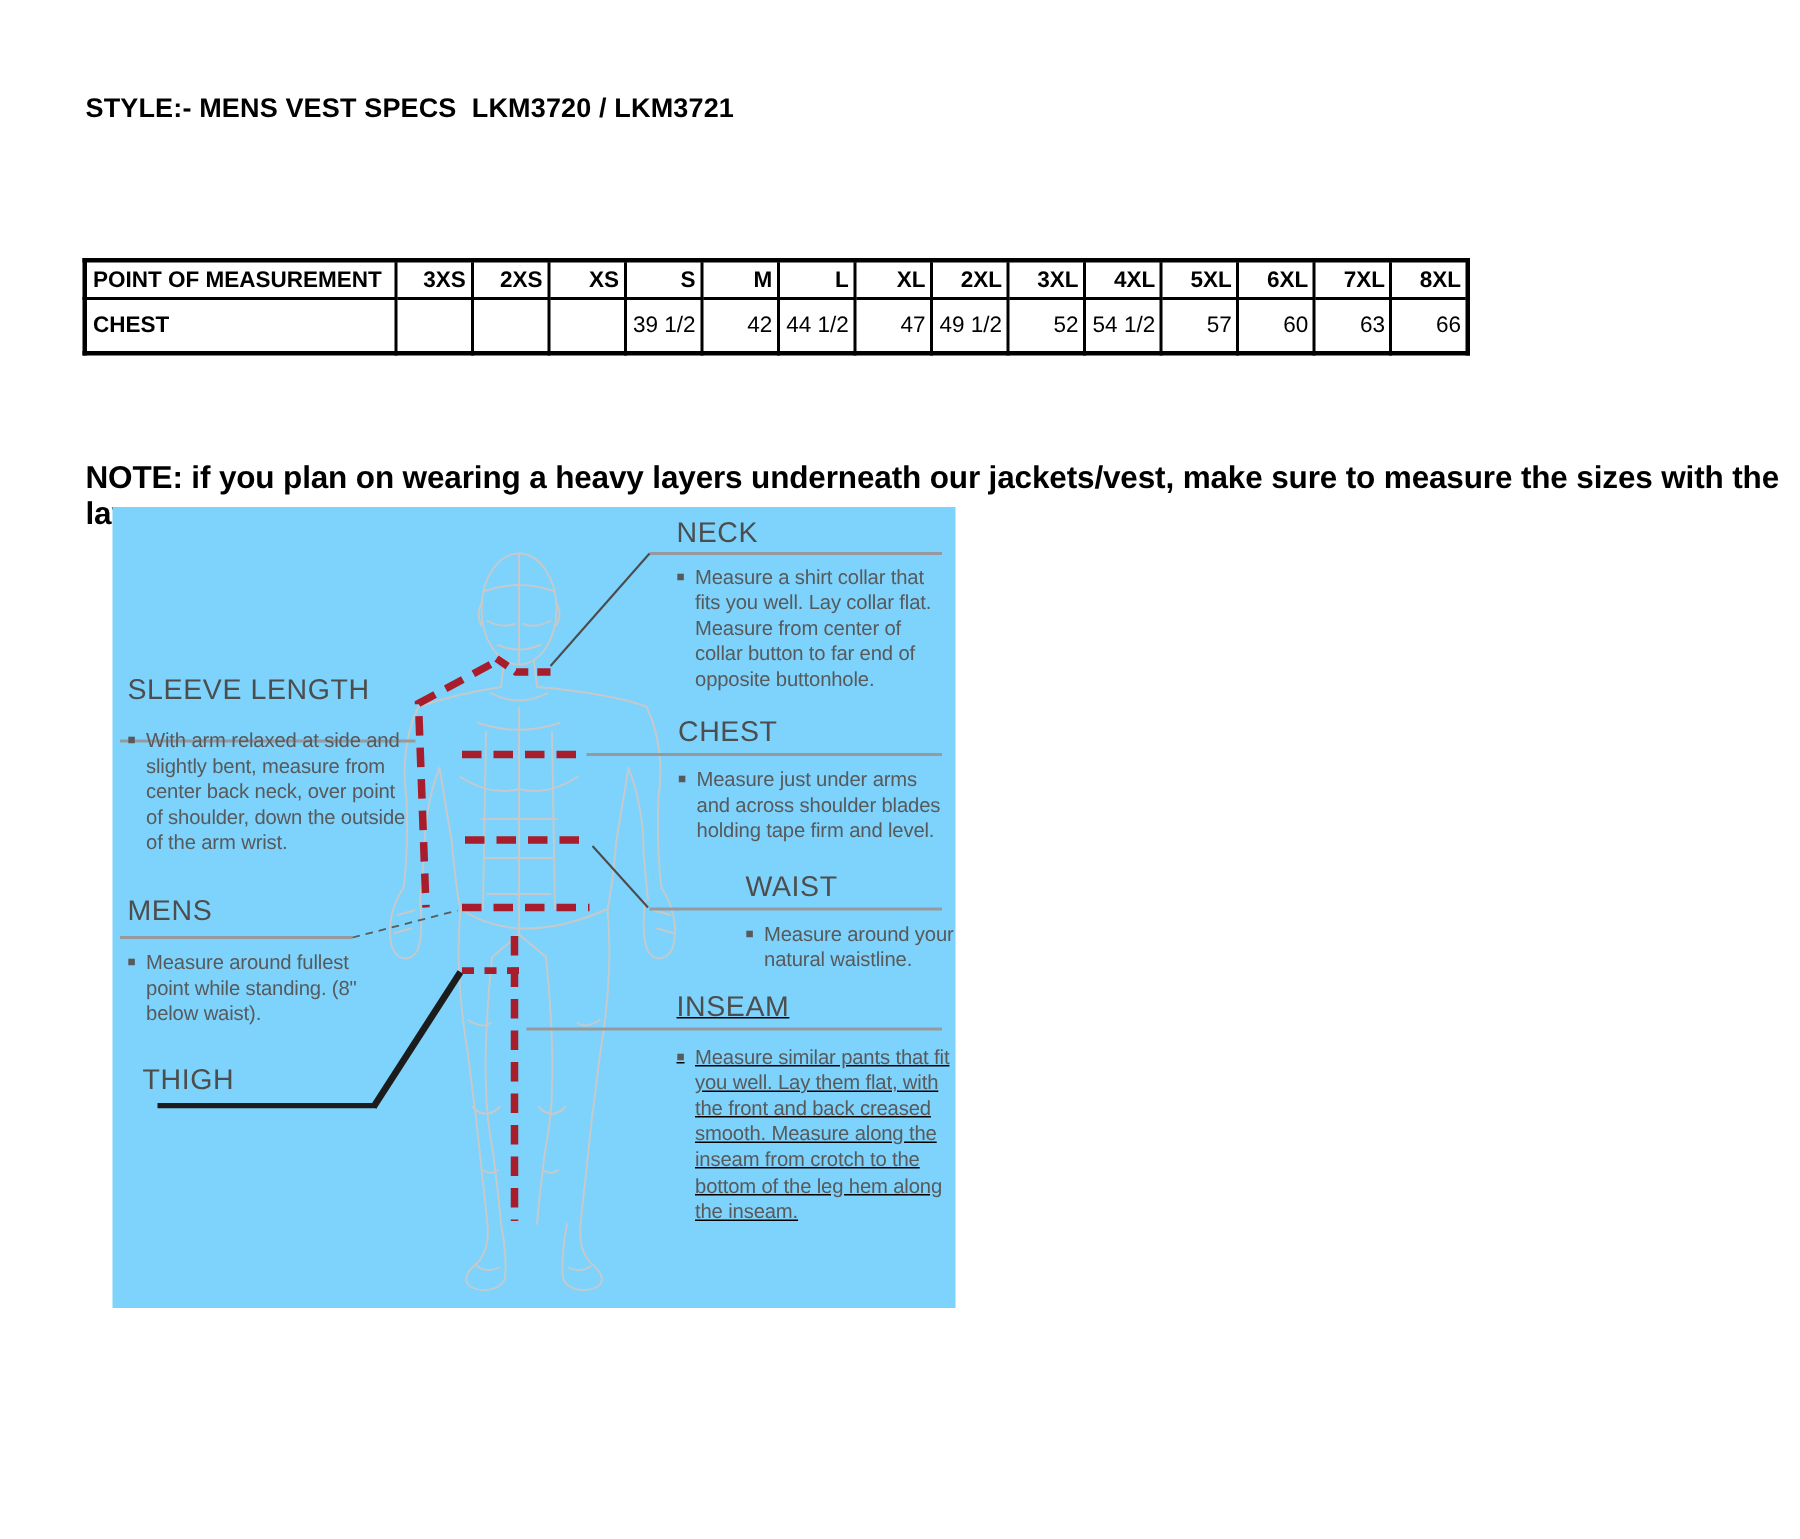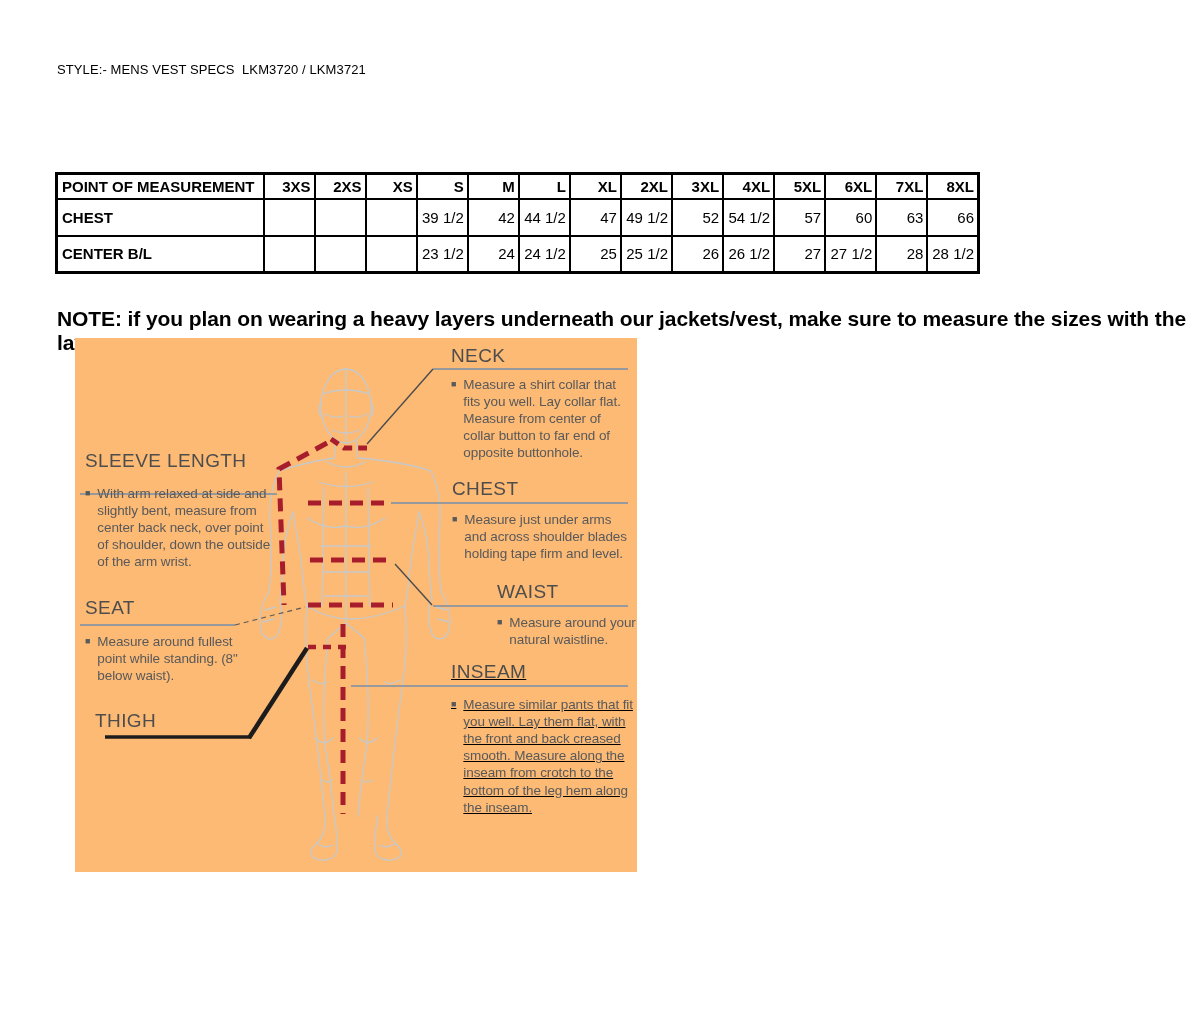--- a/index.html
+++ b/index.html
@@ -11,21 +11,21 @@
     --bodytext:#58595b;
   }
   *{margin:0;padding:0;box-sizing:border-box;}
   html,body{background:#ffffff;}
   body{
     width:1200px;height:1026px;position:relative;
     font-family:"Liberation Sans",sans-serif;color:#000;
   }
   .page-title{
     position:absolute;left:57px;top:62px;
-    font-size:13px;font-weight:normal;letter-spacing:.1px;white-space:pre;
+    font-size:18px;font-weight:bold;letter-spacing:.1px;white-space:pre;
   }
   
   .spec-table-wrap{position:absolute;left:55px;top:172px;}
   table.spec{
     border-collapse:collapse;table-layout:fixed;width:925px;
     border:3px solid #000;
   }
   table.spec th,table.spec td{
     border:2px solid #000;font-size:15px;text-align:right;
     padding:2px 3px;overflow:hidden;white-space:nowrap;
@@ -35,21 +35,21 @@
   table.spec th.first,table.spec td.first{
     width:207px;text-align:left;padding-left:4px;font-weight:bold;
   }
   .page-note{
     position:absolute;left:57px;top:307px;
     font-size:21px;font-weight:bold;letter-spacing:-.1px;
   }
   
   .diagram{
     position:absolute;left:75px;top:338px;width:562px;height:534px;
-    background:#fdba74;
+    background:#7dd3fc;
   }
   .diagram-svg{position:absolute;left:0;top:0;}
   .fig path,.fig ellipse{fill:none;stroke:var(--fig);stroke-width:1.3;stroke-linecap:round;stroke-linejoin:round;}
   .gray-line{stroke:var(--grayline);stroke-width:2;fill:none;}
   .dark-line{stroke:var(--darkline);stroke-width:1.4;fill:none;}
   .dash-line{stroke:#5a5a5a;stroke-width:1.2;fill:none;stroke-dasharray:5 4;}
   .black-line{stroke:#1c1c1c;stroke-width:3.5;fill:none;}
   .black-line.thick{stroke-width:4.5;}
   .red-line{stroke:var(--red);stroke-width:5;fill:none;stroke-dasharray:13 8;}
   .red-line.short{stroke-dasharray:9 6;}
@@ -109,37 +109,20 @@
           <td>42</td>
           <td>44 1/2</td>
           <td>47</td>
           <td>49 1/2</td>
           <td>52</td>
           <td>54 1/2</td>
           <td>57</td>
           <td>60</td>
           <td>63</td>
           <td>66</td>
-        </tr>
-        <tr>
-          <td class="first">CENTER B/L</td>
-          <td></td>
-          <td></td>
-          <td></td>
-          <td>23 1/2</td>
-          <td>24</td>
-          <td>24 1/2</td>
-          <td>25</td>
-          <td>25 1/2</td>
-          <td>26</td>
-          <td>26 1/2</td>
-          <td>27</td>
-          <td>27 1/2</td>
-          <td>28</td>
-          <td>28 1/2</td>
         </tr>
       </tbody>
   </table>
 </div>
 
 <p class="page-note">NOTE: if you plan on wearing a heavy layers underneath our jackets/vest, make sure to measure the sizes with the layers on.</p>
 
 <div class="diagram">
 
   <svg class="diagram-svg" width="562" height="534" viewBox="0 0 562 534">
@@ -256,21 +239,21 @@
 
   <div class="sec sec-sleeve">
     <h3>SLEEVE LENGTH</h3>
     <div class="txt">
         <span class="bullet">■</span>
       <span>With arm relaxed at side and slightly bent, measure from center back neck, over point of shoulder, down the outside of the arm wrist.</span>
       </div>
   </div>
 
   <div class="sec sec-seat">
-    <h3>SEAT</h3>
+    <h3>MENS</h3>
     <div class="txt">
         <span class="bullet">■</span>
       <span>Measure around fullest point while standing. (8" below waist).</span>
       </div>
   </div>
 
   <div class="sec sec-thigh">
     <h3>THIGH</h3>
   </div>
 </div>

